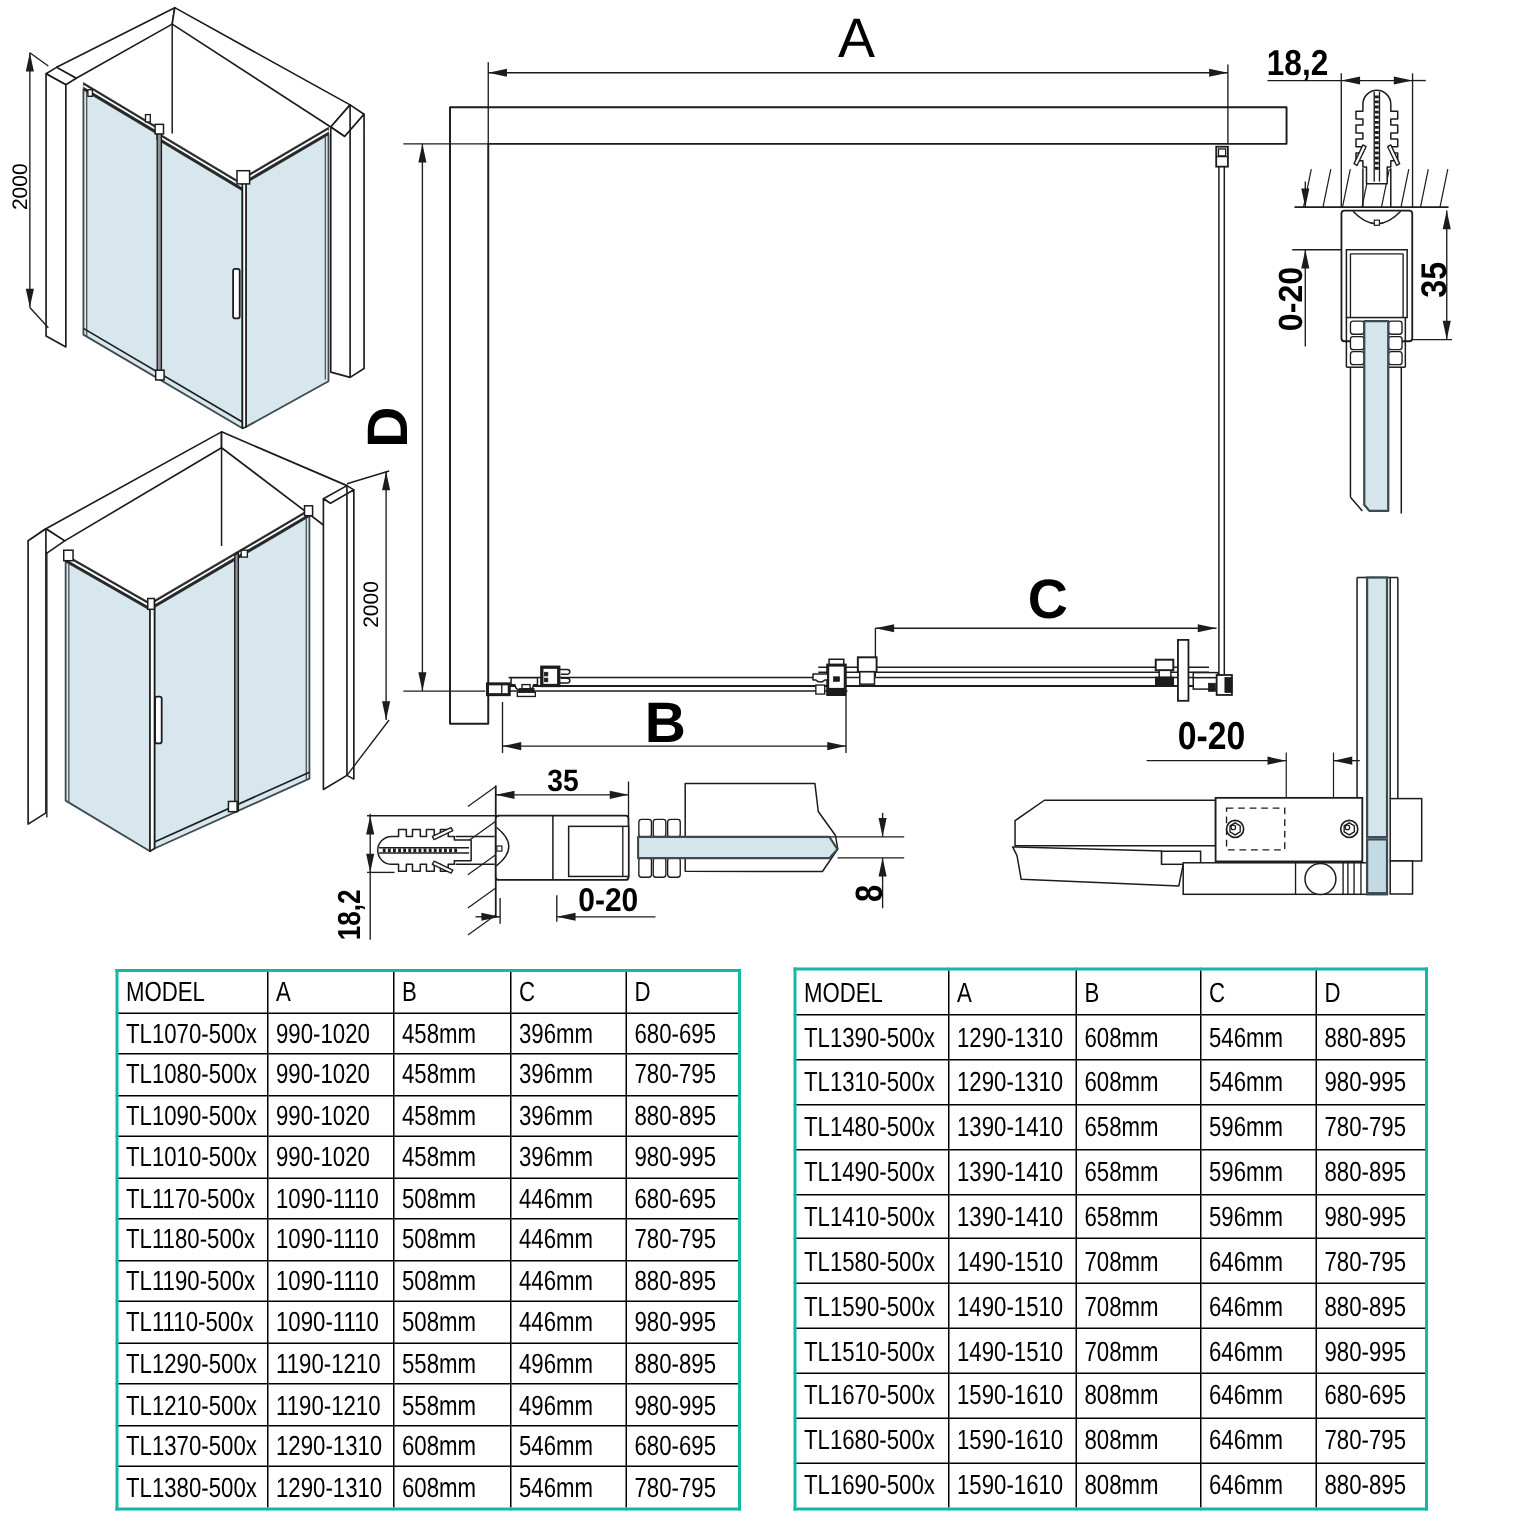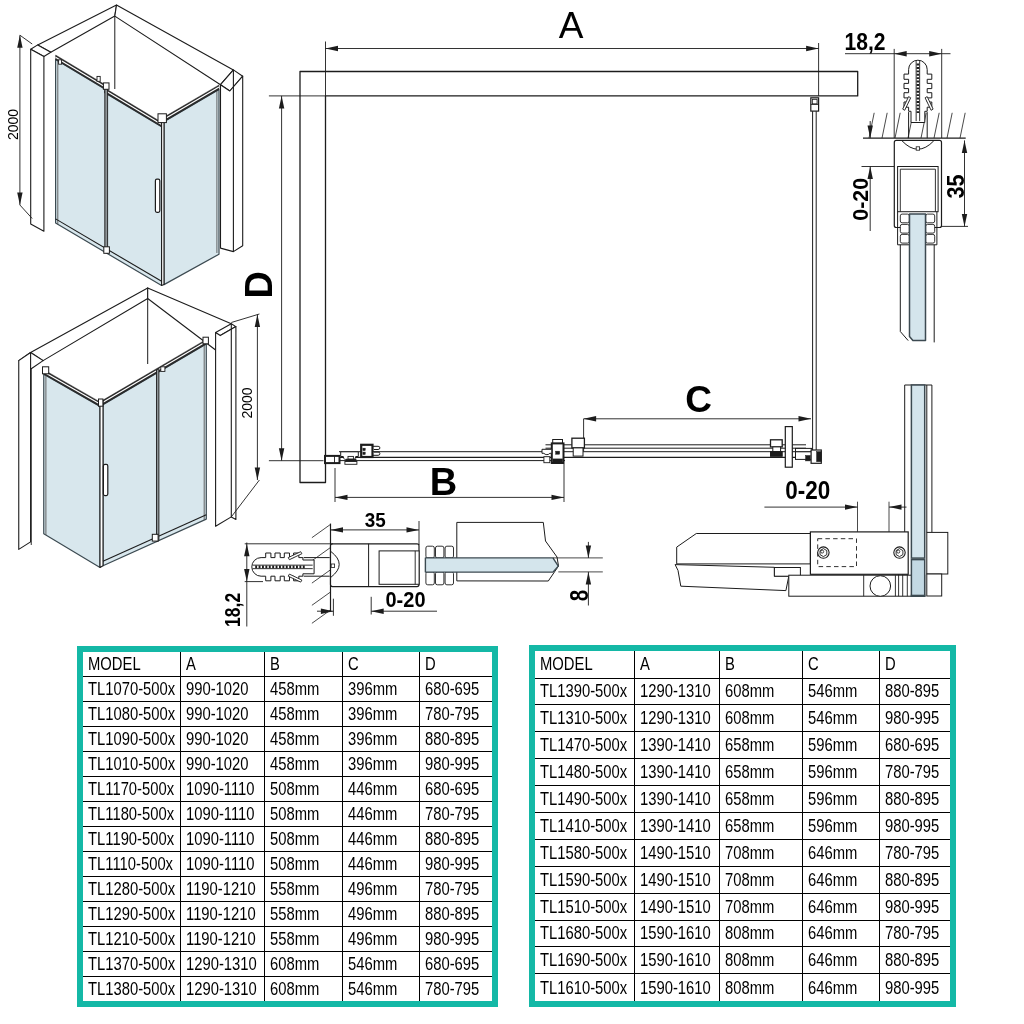--- a/index.html
+++ b/index.html
@@ -1,17 +1,17 @@
 <!DOCTYPE html>
 <html><head><meta charset="utf-8">
 <style>
 html,body{margin:0;padding:0;width:1024px;height:1024px;background:#ffffff;overflow:hidden;}
 body{font-family:"Liberation Sans",sans-serif;position:relative;}
 svg{position:absolute;left:0;top:0;}
-.tbl{position:absolute;border-collapse:collapse;table-layout:fixed;border:6px solid #14b8a6;}
+.tbl{position:absolute;border-collapse:collapse;table-layout:fixed;border:2px solid #14b8a6;}
 .tbl td{border:1.15px solid #000;font-size:18.5px;color:#000;padding:0 0 0 5px;white-space:nowrap;overflow:hidden;vertical-align:middle;}
 .tbl td span{display:inline-block;transform:scaleX(0.8);transform-origin:0 50%;}
 </style></head>
 <body>
 <svg width="1024" height="1024" viewBox="0 0 1024 1024">
 <polygon points="37.7,44.9 116.5,5.1 114.8,16.1 50.8,52.2" fill="#fff" stroke="#1c1c1c" stroke-width="1.1" stroke-linejoin="round"></polygon>
 <polygon points="116.5,5.1 233.4,69.9 220.5,84.7 114.8,16.1" fill="#fff" stroke="#1c1c1c" stroke-width="1.1" stroke-linejoin="round"></polygon>
 <line x1="114.8" y1="16.1" x2="114.8" y2="89.0" stroke="#1c1c1c" stroke-width="1.0"></line>
 <polygon points="30.7,49.2 37.7,44.9 50.8,52.2 43.9,56.5" fill="#fff" stroke="#1c1c1c" stroke-width="1.1" stroke-linejoin="round"></polygon>
 <polygon points="30.7,49.2 43.9,56.5 43.9,231.3 30.7,224.0" fill="#fff" stroke="#1c1c1c" stroke-width="1.1" stroke-linejoin="round"></polygon>
@@ -352,27 +352,20 @@
         <td><span>880-895</span></td>
       </tr>
 <tr>
         <td><span>TL1110-500x</span></td>
         <td><span>1090-1110</span></td>
         <td><span>508mm</span></td>
         <td><span>446mm</span></td>
         <td><span>980-995</span></td>
       </tr>
 <tr>
-        <td><span>TL1280-500x</span></td>
-        <td><span>1190-1210</span></td>
-        <td><span>558mm</span></td>
-        <td><span>496mm</span></td>
-        <td><span>780-795</span></td>
-      </tr>
-<tr>
         <td><span>TL1290-500x</span></td>
         <td><span>1190-1210</span></td>
         <td><span>558mm</span></td>
         <td><span>496mm</span></td>
         <td><span>880-895</span></td>
       </tr>
 <tr>
         <td><span>TL1210-500x</span></td>
         <td><span>1190-1210</span></td>
         <td><span>558mm</span></td>
@@ -419,27 +412,20 @@
         <td><span>880-895</span></td>
       </tr>
 <tr>
         <td><span>TL1310-500x</span></td>
         <td><span>1290-1310</span></td>
         <td><span>608mm</span></td>
         <td><span>546mm</span></td>
         <td><span>980-995</span></td>
       </tr>
 <tr>
-        <td><span>TL1470-500x</span></td>
-        <td><span>1390-1410</span></td>
-        <td><span>658mm</span></td>
-        <td><span>596mm</span></td>
-        <td><span>680-695</span></td>
-      </tr>
-<tr>
         <td><span>TL1480-500x</span></td>
         <td><span>1390-1410</span></td>
         <td><span>658mm</span></td>
         <td><span>596mm</span></td>
         <td><span>780-795</span></td>
       </tr>
 <tr>
         <td><span>TL1490-500x</span></td>
         <td><span>1390-1410</span></td>
         <td><span>658mm</span></td>
@@ -468,33 +454,33 @@
         <td><span>880-895</span></td>
       </tr>
 <tr>
         <td><span>TL1510-500x</span></td>
         <td><span>1490-1510</span></td>
         <td><span>708mm</span></td>
         <td><span>646mm</span></td>
         <td><span>980-995</span></td>
       </tr>
 <tr>
+        <td><span>TL1670-500x</span></td>
+        <td><span>1590-1610</span></td>
+        <td><span>808mm</span></td>
+        <td><span>646mm</span></td>
+        <td><span>680-695</span></td>
+      </tr>
+<tr>
         <td><span>TL1680-500x</span></td>
         <td><span>1590-1610</span></td>
         <td><span>808mm</span></td>
         <td><span>646mm</span></td>
         <td><span>780-795</span></td>
       </tr>
 <tr>
         <td><span>TL1690-500x</span></td>
         <td><span>1590-1610</span></td>
         <td><span>808mm</span></td>
         <td><span>646mm</span></td>
         <td><span>880-895</span></td>
       </tr>
-<tr>
-        <td><span>TL1610-500x</span></td>
-        <td><span>1590-1610</span></td>
-        <td><span>808mm</span></td>
-        <td><span>646mm</span></td>
-        <td><span>980-995</span></td>
-      </tr>
 </tbody>
   </table>
 </body></html>

